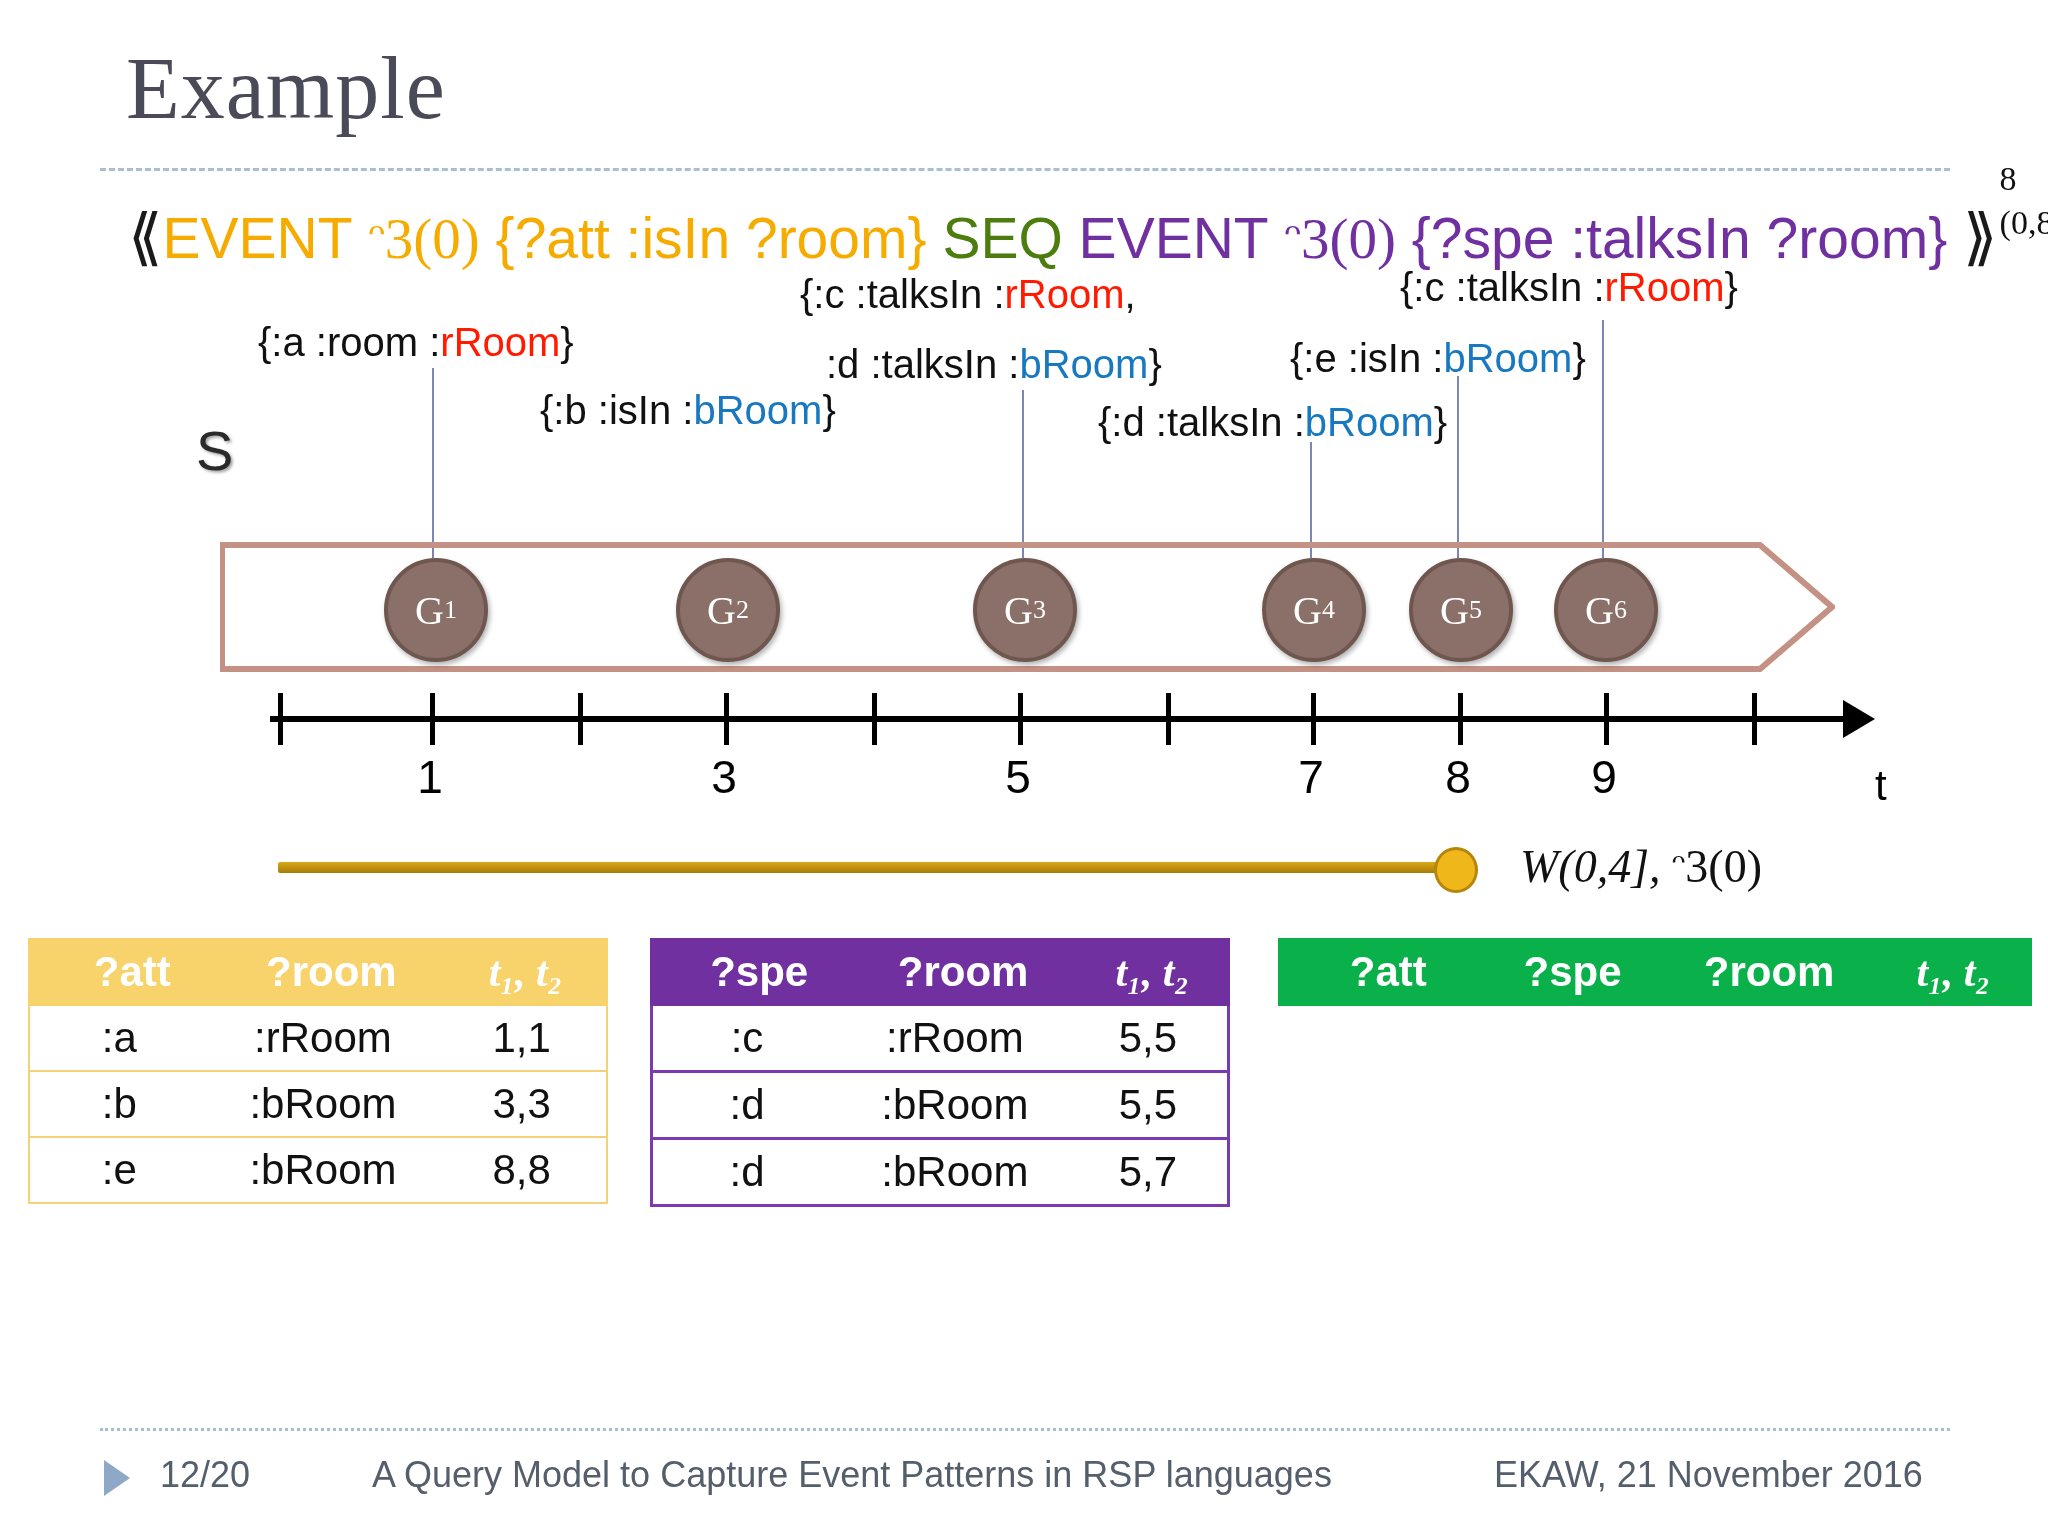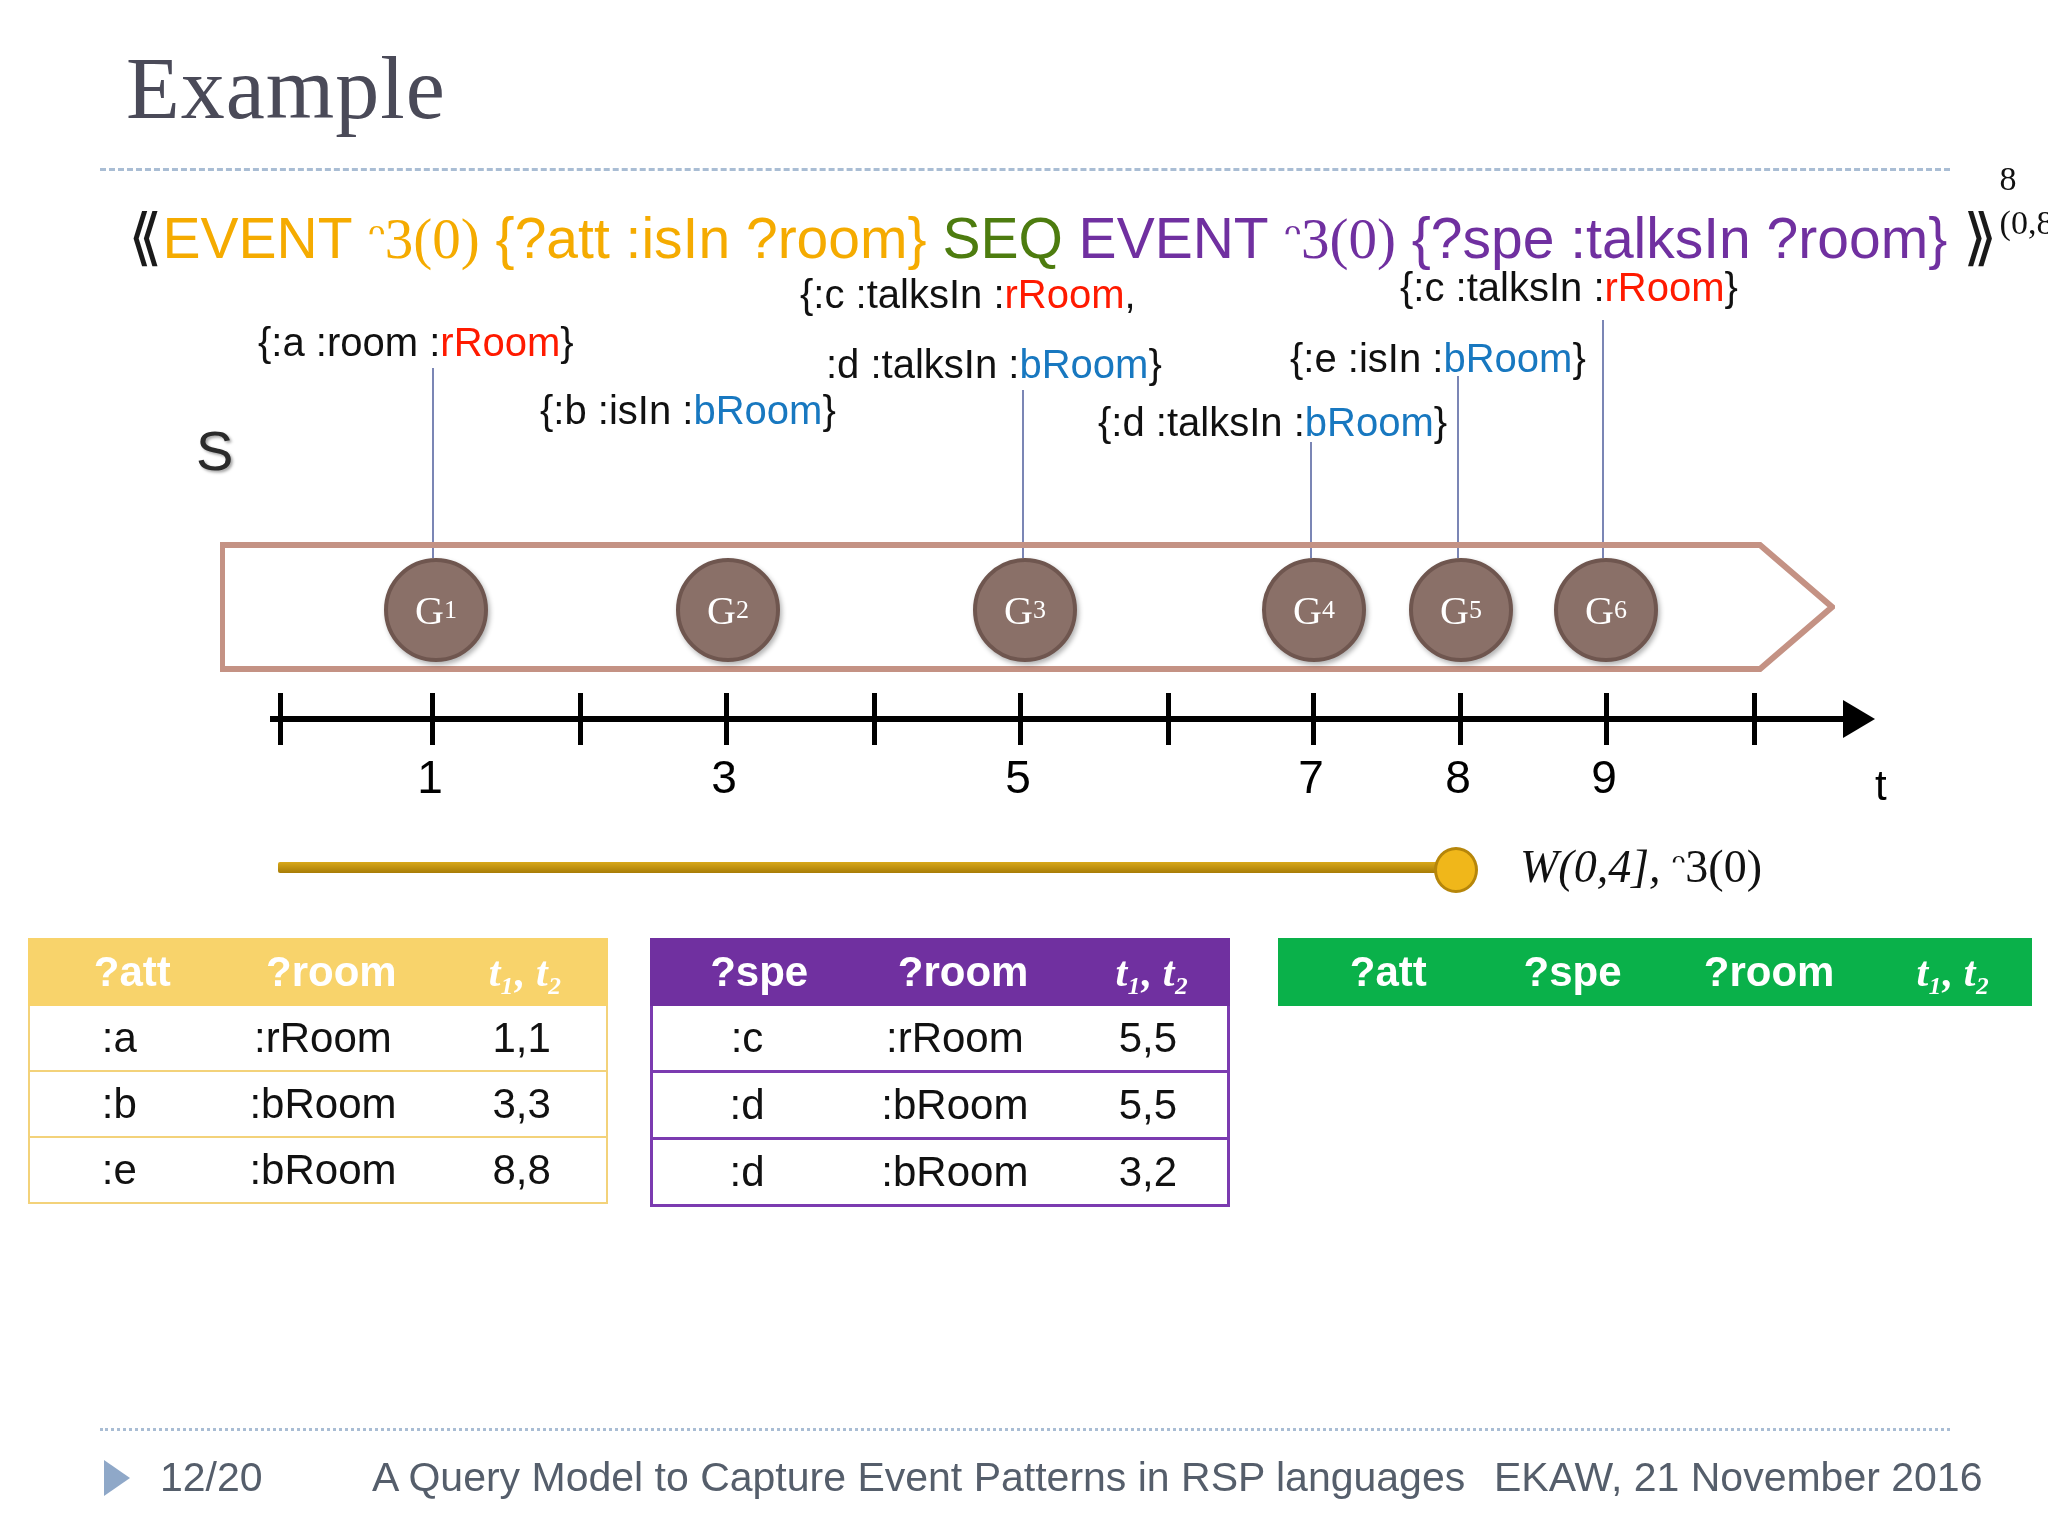--- a/index.html
+++ b/index.html
@@ -112,21 +112,21 @@
 
   .tbl-purple .thead{background:#7030a0;}
   .tbl-purple .trow{border:3px solid #7b3bb0;border-top:none;}
 
   .tbl-green .thead{background:#0ab14a;}
 
   
   .footer{position:absolute;left:0;top:1448px;width:2048px;height:70px;}
   .f-tri{position:absolute;left:104px;top:12px;width:0;height:0;
     border-left:26px solid #8fa8c8;border-top:18px solid transparent;border-bottom:18px solid transparent;}
-  .f-text{position:absolute;font-size:41px;color:#555e6b;
+  .f-text{position:absolute;font-size:36px;color:#555e6b;
     font-family:"Liberation Sans",sans-serif;white-space:nowrap;}
 </style>
 </head>
 <body>
 
 <div class="slide">
 
   <div class="title">Example</div>
   <div class="rule-top"></div>
 
@@ -263,21 +263,21 @@
       <div class="td" style="width:160px;">5,5</div>
     </div>
     <div class="trow">
       <div class="td" style="width:190px;">:d</div>
       <div class="td" style="width:230px;">:bRoom</div>
       <div class="td" style="width:160px;">5,5</div>
     </div>
     <div class="trow">
       <div class="td" style="width:190px;">:d</div>
       <div class="td" style="width:230px;">:bRoom</div>
-      <div class="td" style="width:160px;">3,2</div>
+      <div class="td" style="width:160px;">5,7</div>
     </div>
   </div>
 
   <div class="table tbl-green" style="left:1278px;top:938px;width:754px;">
     <div class="thead">
       <div class="th" style="width:190px;">?att</div>
       <div class="th" style="width:185px;">?spe</div>
       <div class="th" style="width:215px;">?room</div>
       <div class="th t12" style="width:160px;">t₁, t₂</div>
     </div>

